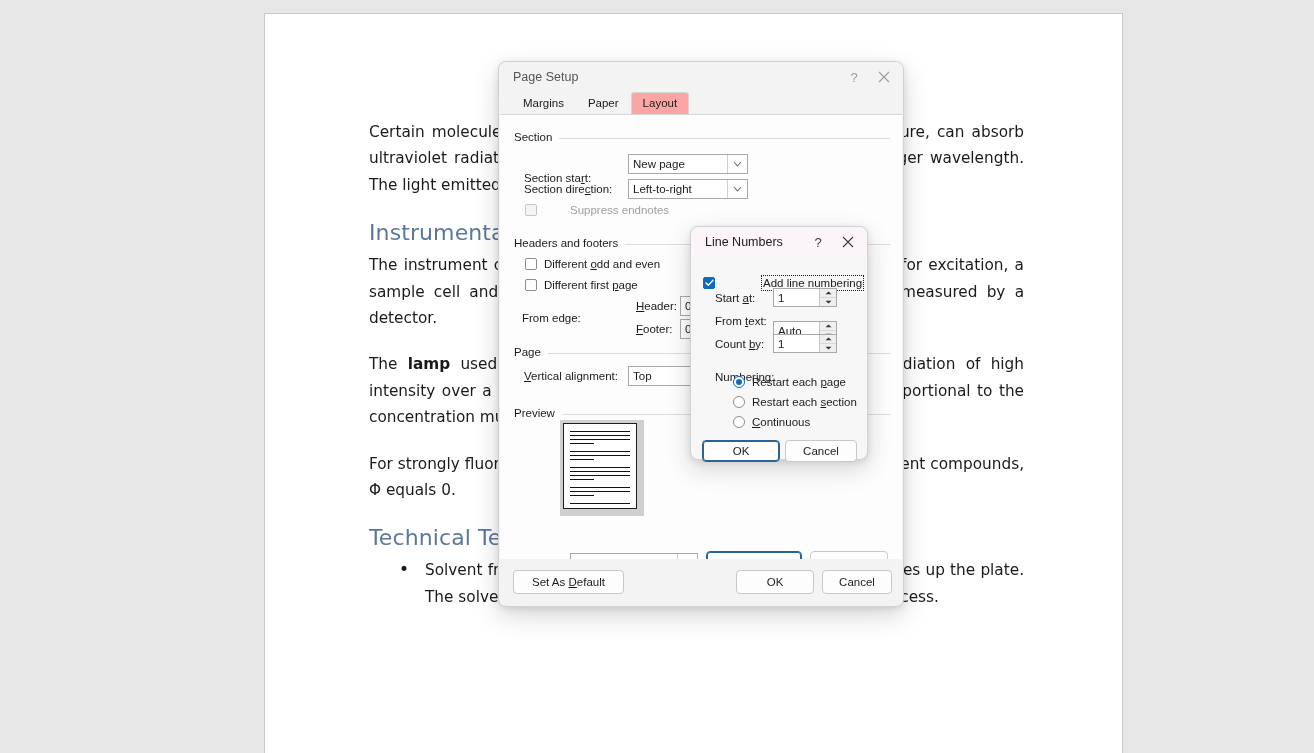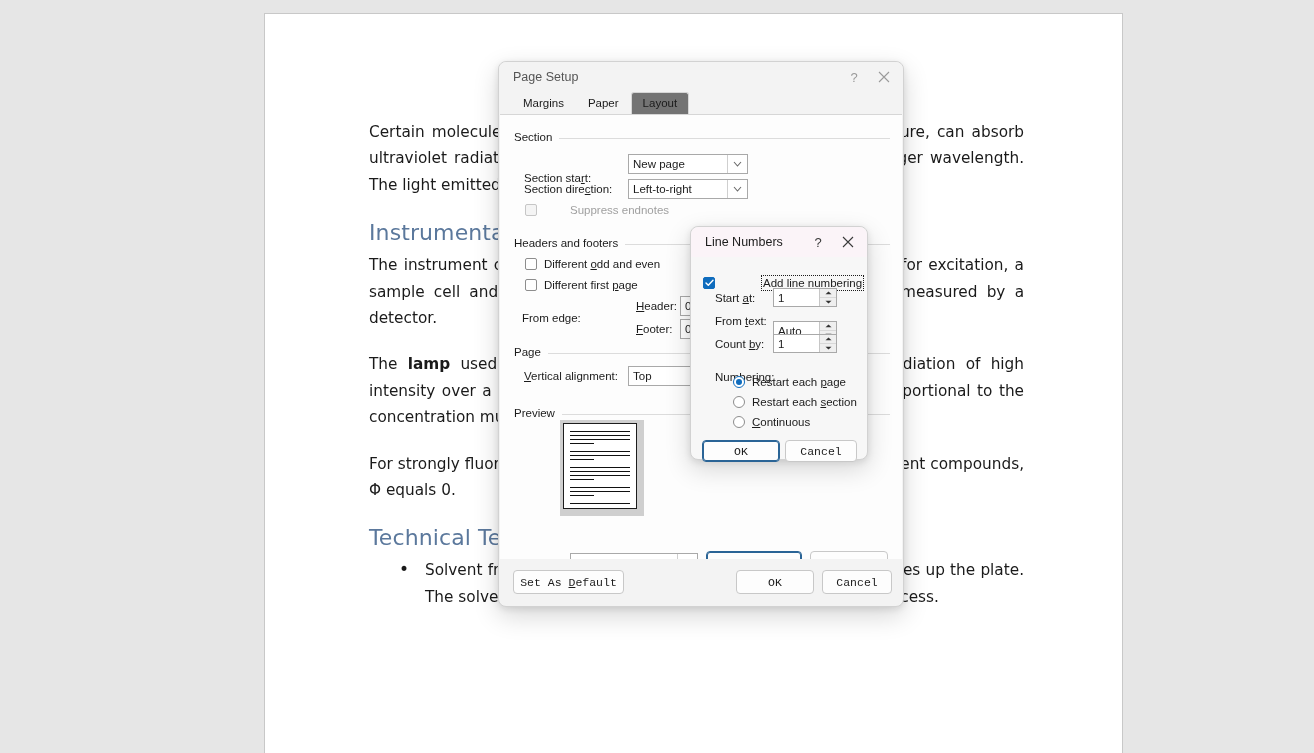--- a/index.html
+++ b/index.html
@@ -68,21 +68,21 @@
 
   .tabstrip{
     position:absolute;left:1px;top:30px;right:1px;height:22px;
     display:flex;align-items:flex-end;padding-left:11px;box-sizing:border-box;
   }
   .tab{
     font-size:11.5px;color:#1b1b1b;padding:3px 11px 4px 11px;
     border:1px solid transparent;border-bottom:none;
     border-radius:3px 3px 0 0;line-height:14px;
   }
-  .tab.active{background:#737373;border-color:#d6d6d6;}
+  .tab.active{background:#fca5a5;border-color:#d6d6d6;}
 
   .panel{
     position:absolute;left:1px;top:52px;right:1px;bottom:47px;
     background:#fdfdfd;border-top:1px solid #d6d6d6;
     box-sizing:border-box;
   }
   .footerbar{
     position:absolute;left:1px;right:1px;bottom:1px;height:46px;
     background:#f3f3f3;border-radius:0 0 8px 8px;
     box-sizing:border-box;
@@ -123,21 +123,21 @@
   }
   .cbx.dim{border-color:#c6c6c6;background:#f4f4f4;}
   .cbx.on{background:#0f6cbd;border-color:#0f6cbd;}
   .cbx.on svg{display:block;}
   .cbx-row .lbl{font-size:11.5px;color:#1b1b1b;white-space:nowrap;}
   .cbx-row .lbl.dim{color:#a0a0a0;}
 
   .btn{
     position:absolute;background:#fdfdfd;border:1px solid #c8c8c8;border-radius:4px;
     font-size:11.5px;color:#1b1b1b;display:flex;align-items:center;justify-content:center;
-    box-sizing:border-box;white-space:nowrap;font-family:Liberation Mono, monospace;
+    box-sizing:border-box;white-space:nowrap;
   }
   .btn.focus{border-color:#2a6496;border-width:1px;box-shadow:0 0 0 1px #2a6496 inset;}
 
   
   #preview-thumb{
     position:absolute;left:560px;top:420px;width:84px;height:96px;
     background:#cfcfcf;
   }
   #preview-thumb .sheet{
     position:absolute;left:3px;top:3px;width:74px;height:86px;

